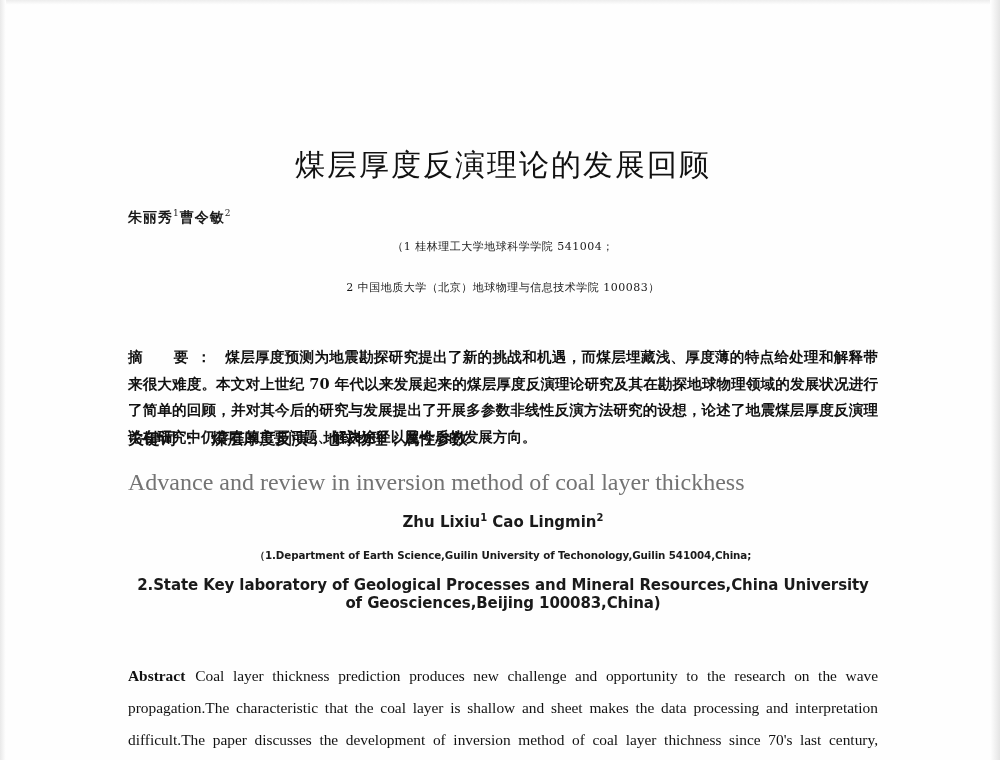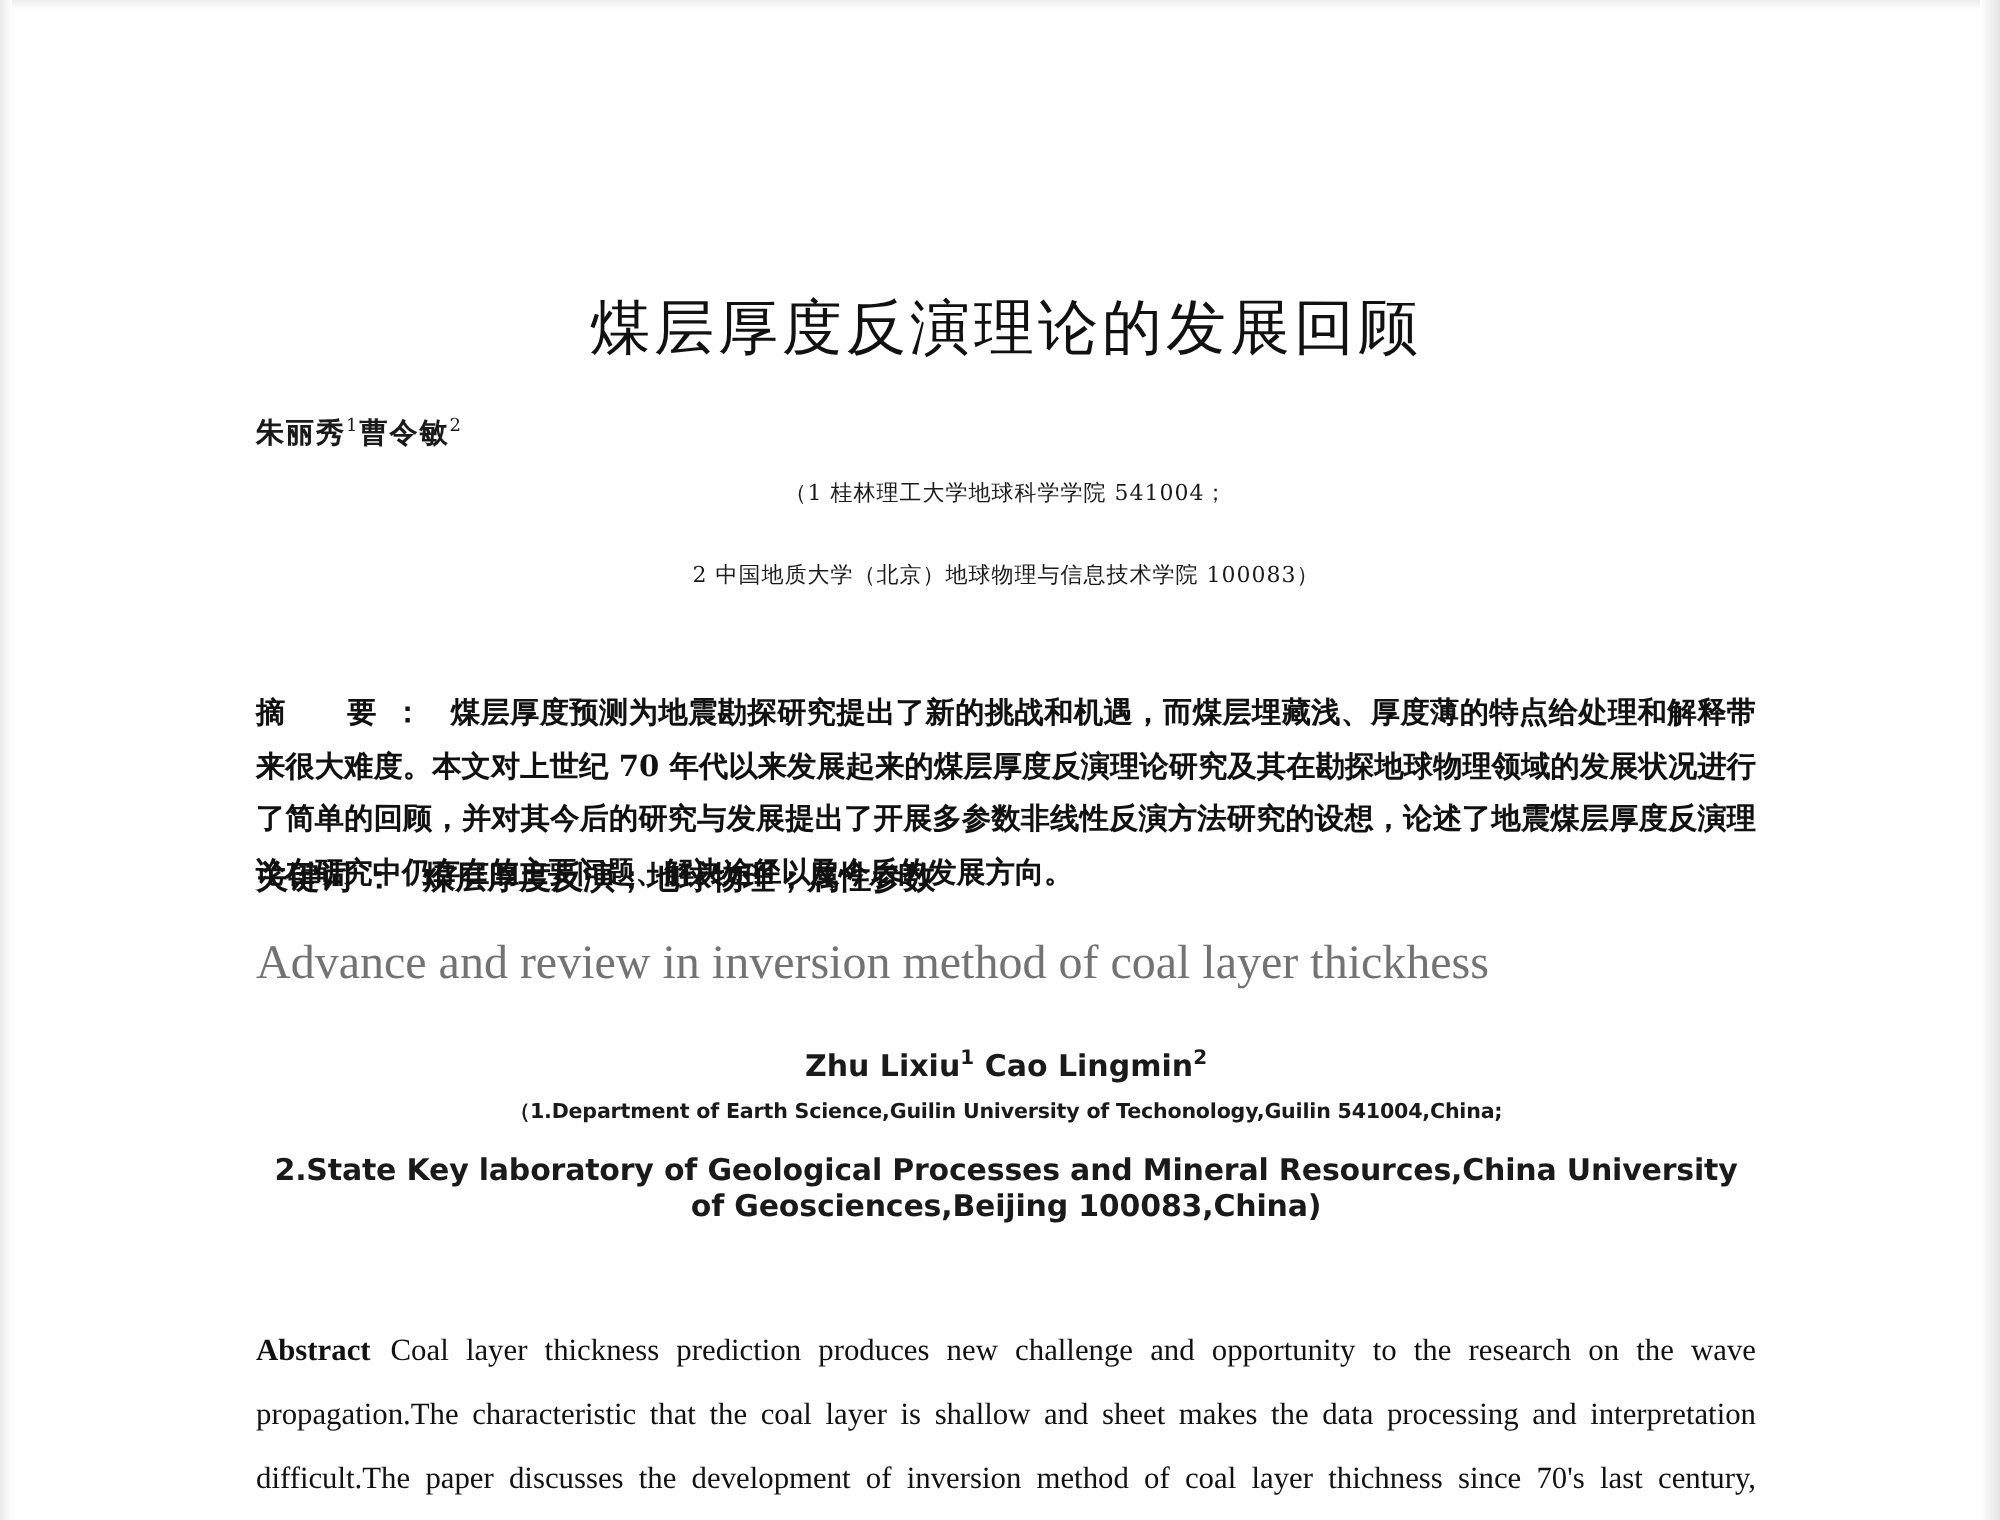--- a/index.html
+++ b/index.html
@@ -145,21 +145,21 @@
     width: 750px;
     text-align: left;
     font-size: 24px;
     line-height: 1.2;
     color: #737373;
     font-family: "Liberation Serif", "DejaVu Serif", serif;
   }
 
   .en-authors {
     position: absolute;
-    top: 524px;
+    top: 512px;
     left: 0;
     width: 750px;
     text-align: center;
     font-size: 15px;
     font-weight: bold;
     color: #1a1a1a;
     font-family: "DejaVu Sans", "Liberation Sans", sans-serif;
   }
   .en-authors sup {
     font-size: 10px;

